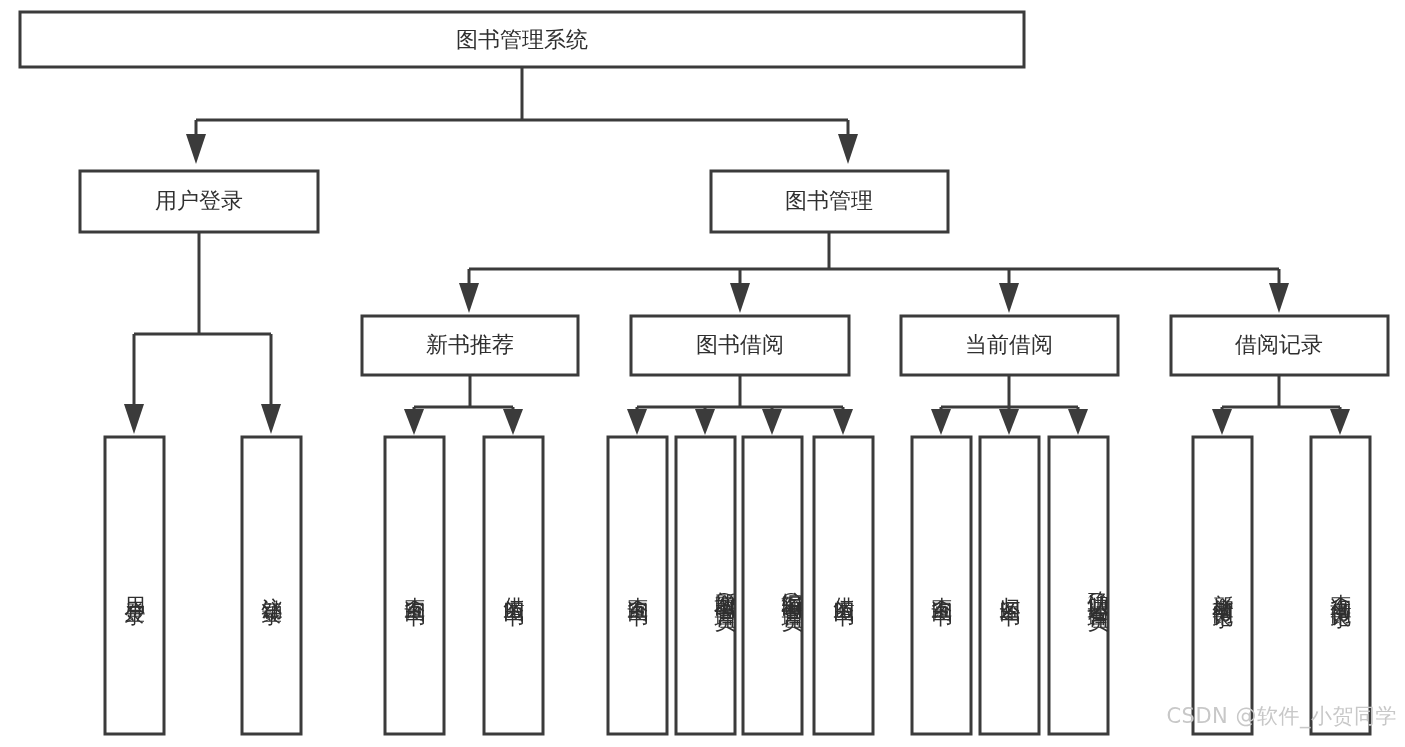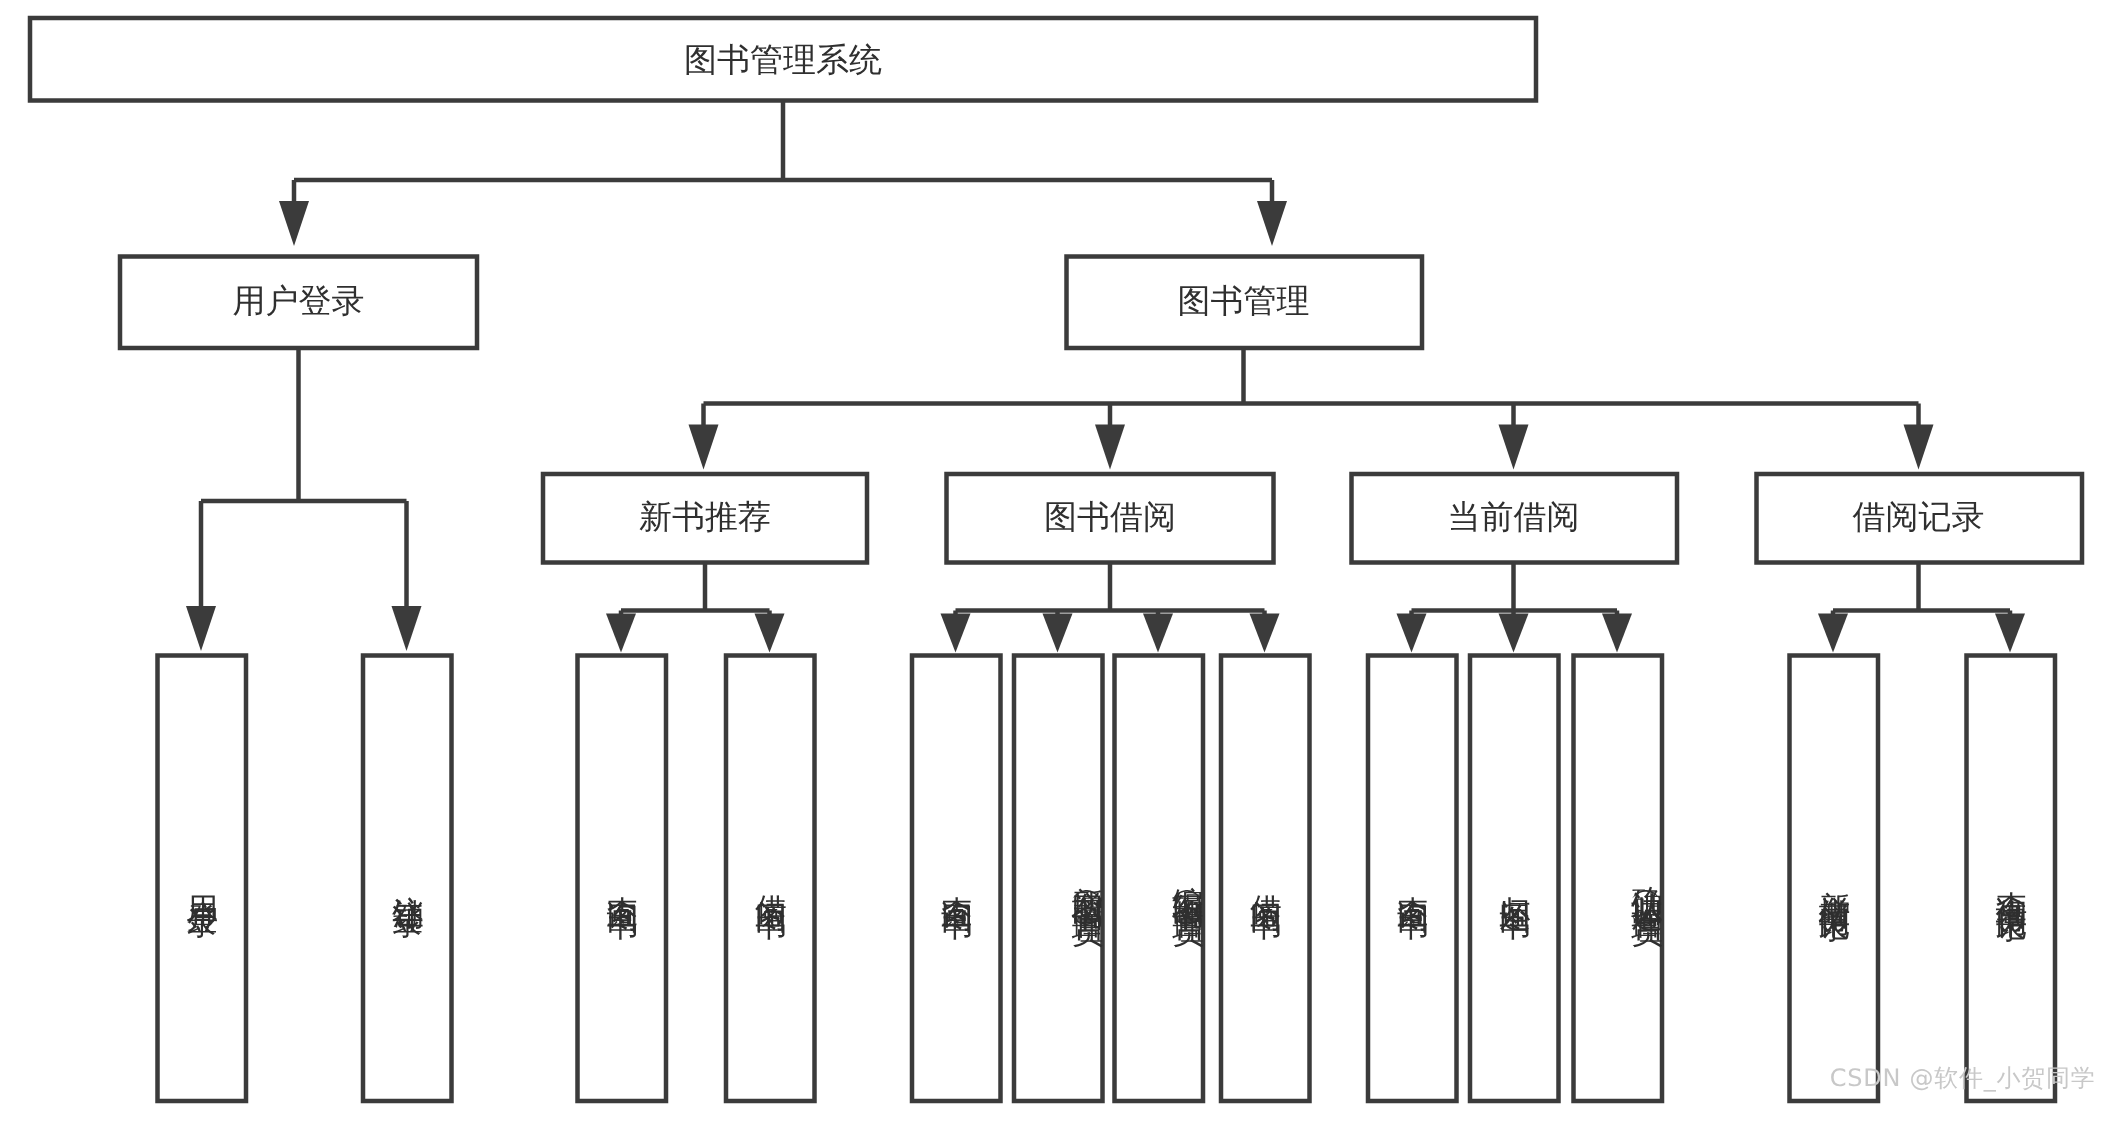--- a/index.html
+++ b/index.html
@@ -64,21 +64,21 @@
     pointer-events: none;
   }
   .leaf-label.center-v {
     align-items: center;
   }
   .watermark {
     position: absolute;
     right: 8px;
     bottom: 6px;
     font-family: "DejaVu Sans", "Liberation Sans", sans-serif;
-    font-size: 16px;
+    font-size: 21px;
     color: #c8c8c8;
     white-space: nowrap;
     letter-spacing: 0.5px;
   }
 </style>
 </head>
 <body>
 
 <div id="diagram-root">
 

